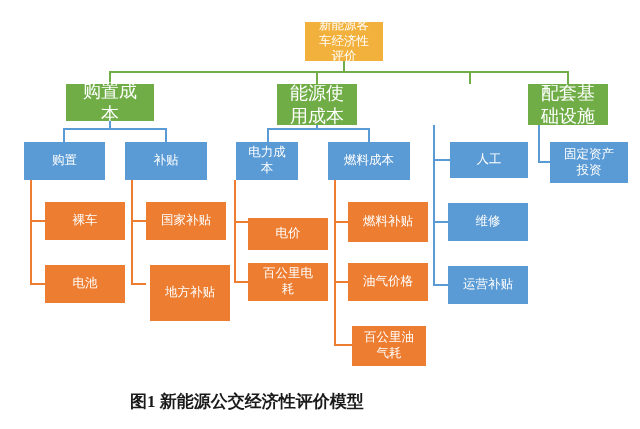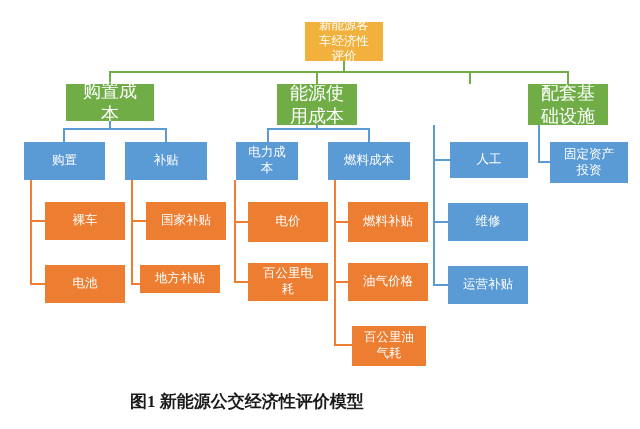--- a/index.html
+++ b/index.html
@@ -96,22 +96,22 @@
   <div class="line line-orange" style="left:234px;top:281px;width:14px;height:2px;"></div>
 
   <div class="line line-orange" style="left:334px;top:180px;width:2px;height:166px;"></div>
   <div class="line line-orange" style="left:334px;top:221px;width:16px;height:2px;"></div>
   <div class="line line-orange" style="left:334px;top:281px;width:16px;height:2px;"></div>
   <div class="line line-orange" style="left:334px;top:344px;width:18px;height:2px;"></div>
 
   <div class="node tier-orange" style="left:45px;top:265px;width:80px;height:38px;">电池</div>
   <div class="node tier-orange" style="left:45px;top:202px;width:80px;height:38px;">裸车</div>
   <div class="node tier-orange" style="left:146px;top:202px;width:80px;height:38px;">国家补贴</div>
-  <div class="node tier-orange" style="left:140px;top:265px;width:80px;height:28px;">地方补贴</div>
-  <div class="node tier-orange" style="left:248px;top:202px;width:80px;height:40px;">电价</div>
+  <div class="node tier-orange" style="left:150px;top:265px;width:80px;height:56px;">地方补贴</div>
+  <div class="node tier-orange" style="left:248px;top:218px;width:80px;height:32px;">电价</div>
   <div class="node tier-orange" style="left:248px;top:263px;width:80px;height:38px;">百公里电耗</div>
   <div class="node tier-orange" style="left:348px;top:202px;width:80px;height:40px;">燃料补贴</div>
   <div class="node tier-orange" style="left:348px;top:263px;width:80px;height:38px;">油气价格</div>
   <div class="node tier-orange" style="left:352px;top:326px;width:74px;height:40px;">百公里油气耗</div>
 
   <div class="caption">图1 新能源公交经济性评价模型</div>
 
 </div>
 
 </body></html>

